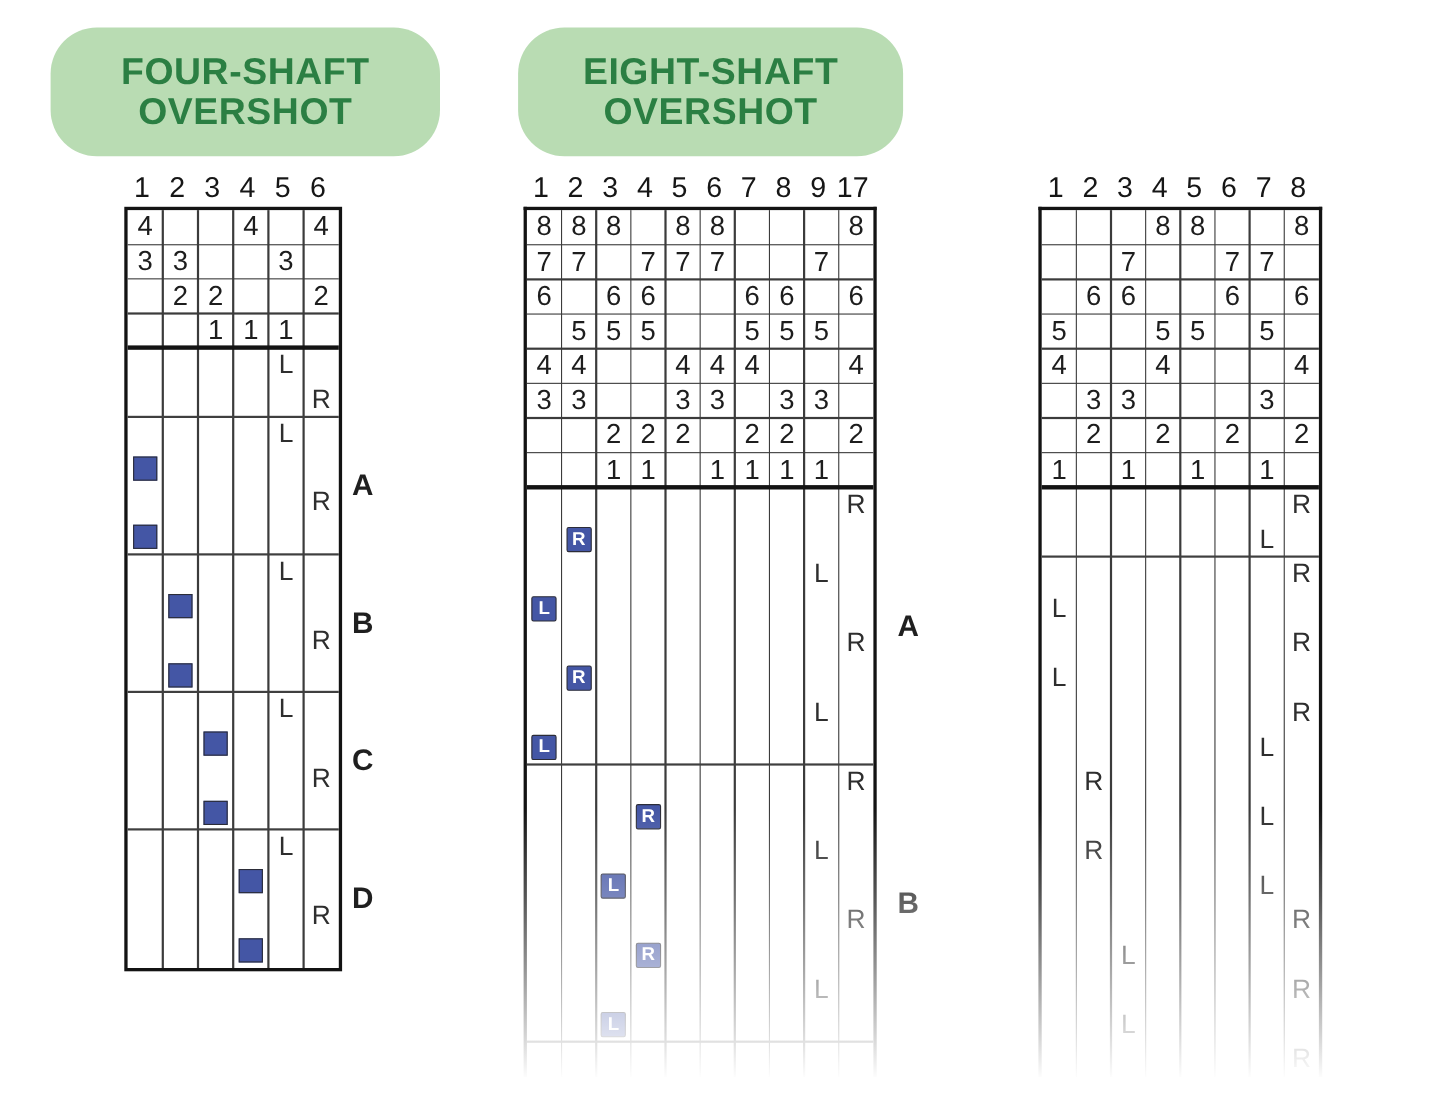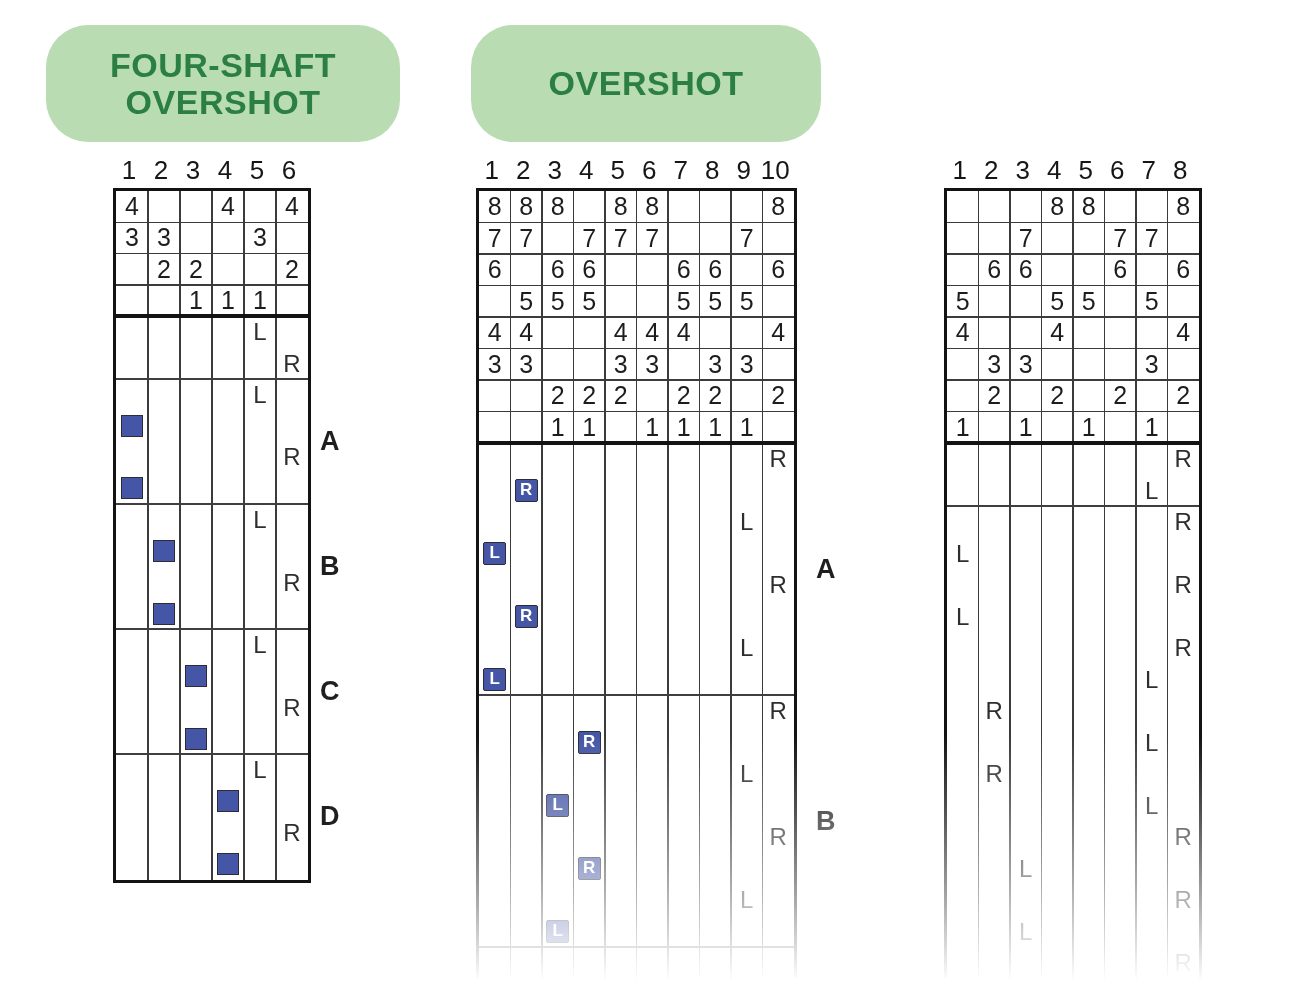--- a/index.html
+++ b/index.html
@@ -82,20 +82,21 @@
 </head>
 <body>
 
 <div class="canvas">
 
   <div class="badge badge-0">
     <div class="line">FOUR-SHAFT</div>
     <div class="line">OVERSHOT</div>
   </div>
   <div class="badge badge-1">
+    <div class="line">EIGHT-SHAFT</div>
     <div class="line">OVERSHOT</div>
   </div>
 
   <div class="draft draft-0" id="draft-0">
       <div class="colnum" style="left: 0px; width: 32px;">1</div>
       <div class="colnum" style="left: 32px; width: 32px;">2</div>
       <div class="colnum" style="left: 64px; width: 32px;">3</div>
       <div class="colnum" style="left: 96px; width: 32px;">4</div>
       <div class="colnum" style="left: 128px; width: 32px;">5</div>
       <div class="colnum" style="left: 160px; width: 32px;">6</div>
@@ -152,21 +153,21 @@
   <div class="draft draft-1" id="draft-1">
       <div class="colnum" style="left: 0px; width: 31.5px;">1</div>
       <div class="colnum" style="left: 31.5px; width: 31.5px;">2</div>
       <div class="colnum" style="left: 63px; width: 31.5px;">3</div>
       <div class="colnum" style="left: 94.5px; width: 31.5px;">4</div>
       <div class="colnum" style="left: 126px; width: 31.5px;">5</div>
       <div class="colnum" style="left: 157.5px; width: 31.5px;">6</div>
       <div class="colnum" style="left: 189px; width: 31.5px;">7</div>
       <div class="colnum" style="left: 220.5px; width: 31.5px;">8</div>
       <div class="colnum" style="left: 252px; width: 31.5px;">9</div>
-      <div class="colnum" style="left: 283.5px; width: 31.5px;">10</div>
+      <div class="colnum" style="left: 283.5px; width: 31.5px;">17</div>
       <div class="gridbox" style="width: 315px; height: 787.5px;">
         <div class="vline" style="left: 30.75px; height: 787.5px;"></div>
         <div class="vline" style="left: 62.25px; height: 787.5px;"></div>
         <div class="vline" style="left: 93.75px; height: 787.5px;"></div>
         <div class="vline" style="left: 125.25px; height: 787.5px;"></div>
         <div class="vline" style="left: 156.75px; height: 787.5px;"></div>
         <div class="vline" style="left: 188.25px; height: 787.5px;"></div>
         <div class="vline" style="left: 219.75px; height: 787.5px;"></div>
         <div class="vline" style="left: 251.25px; height: 787.5px;"></div>
         <div class="vline" style="left: 282.75px; height: 787.5px;"></div>

